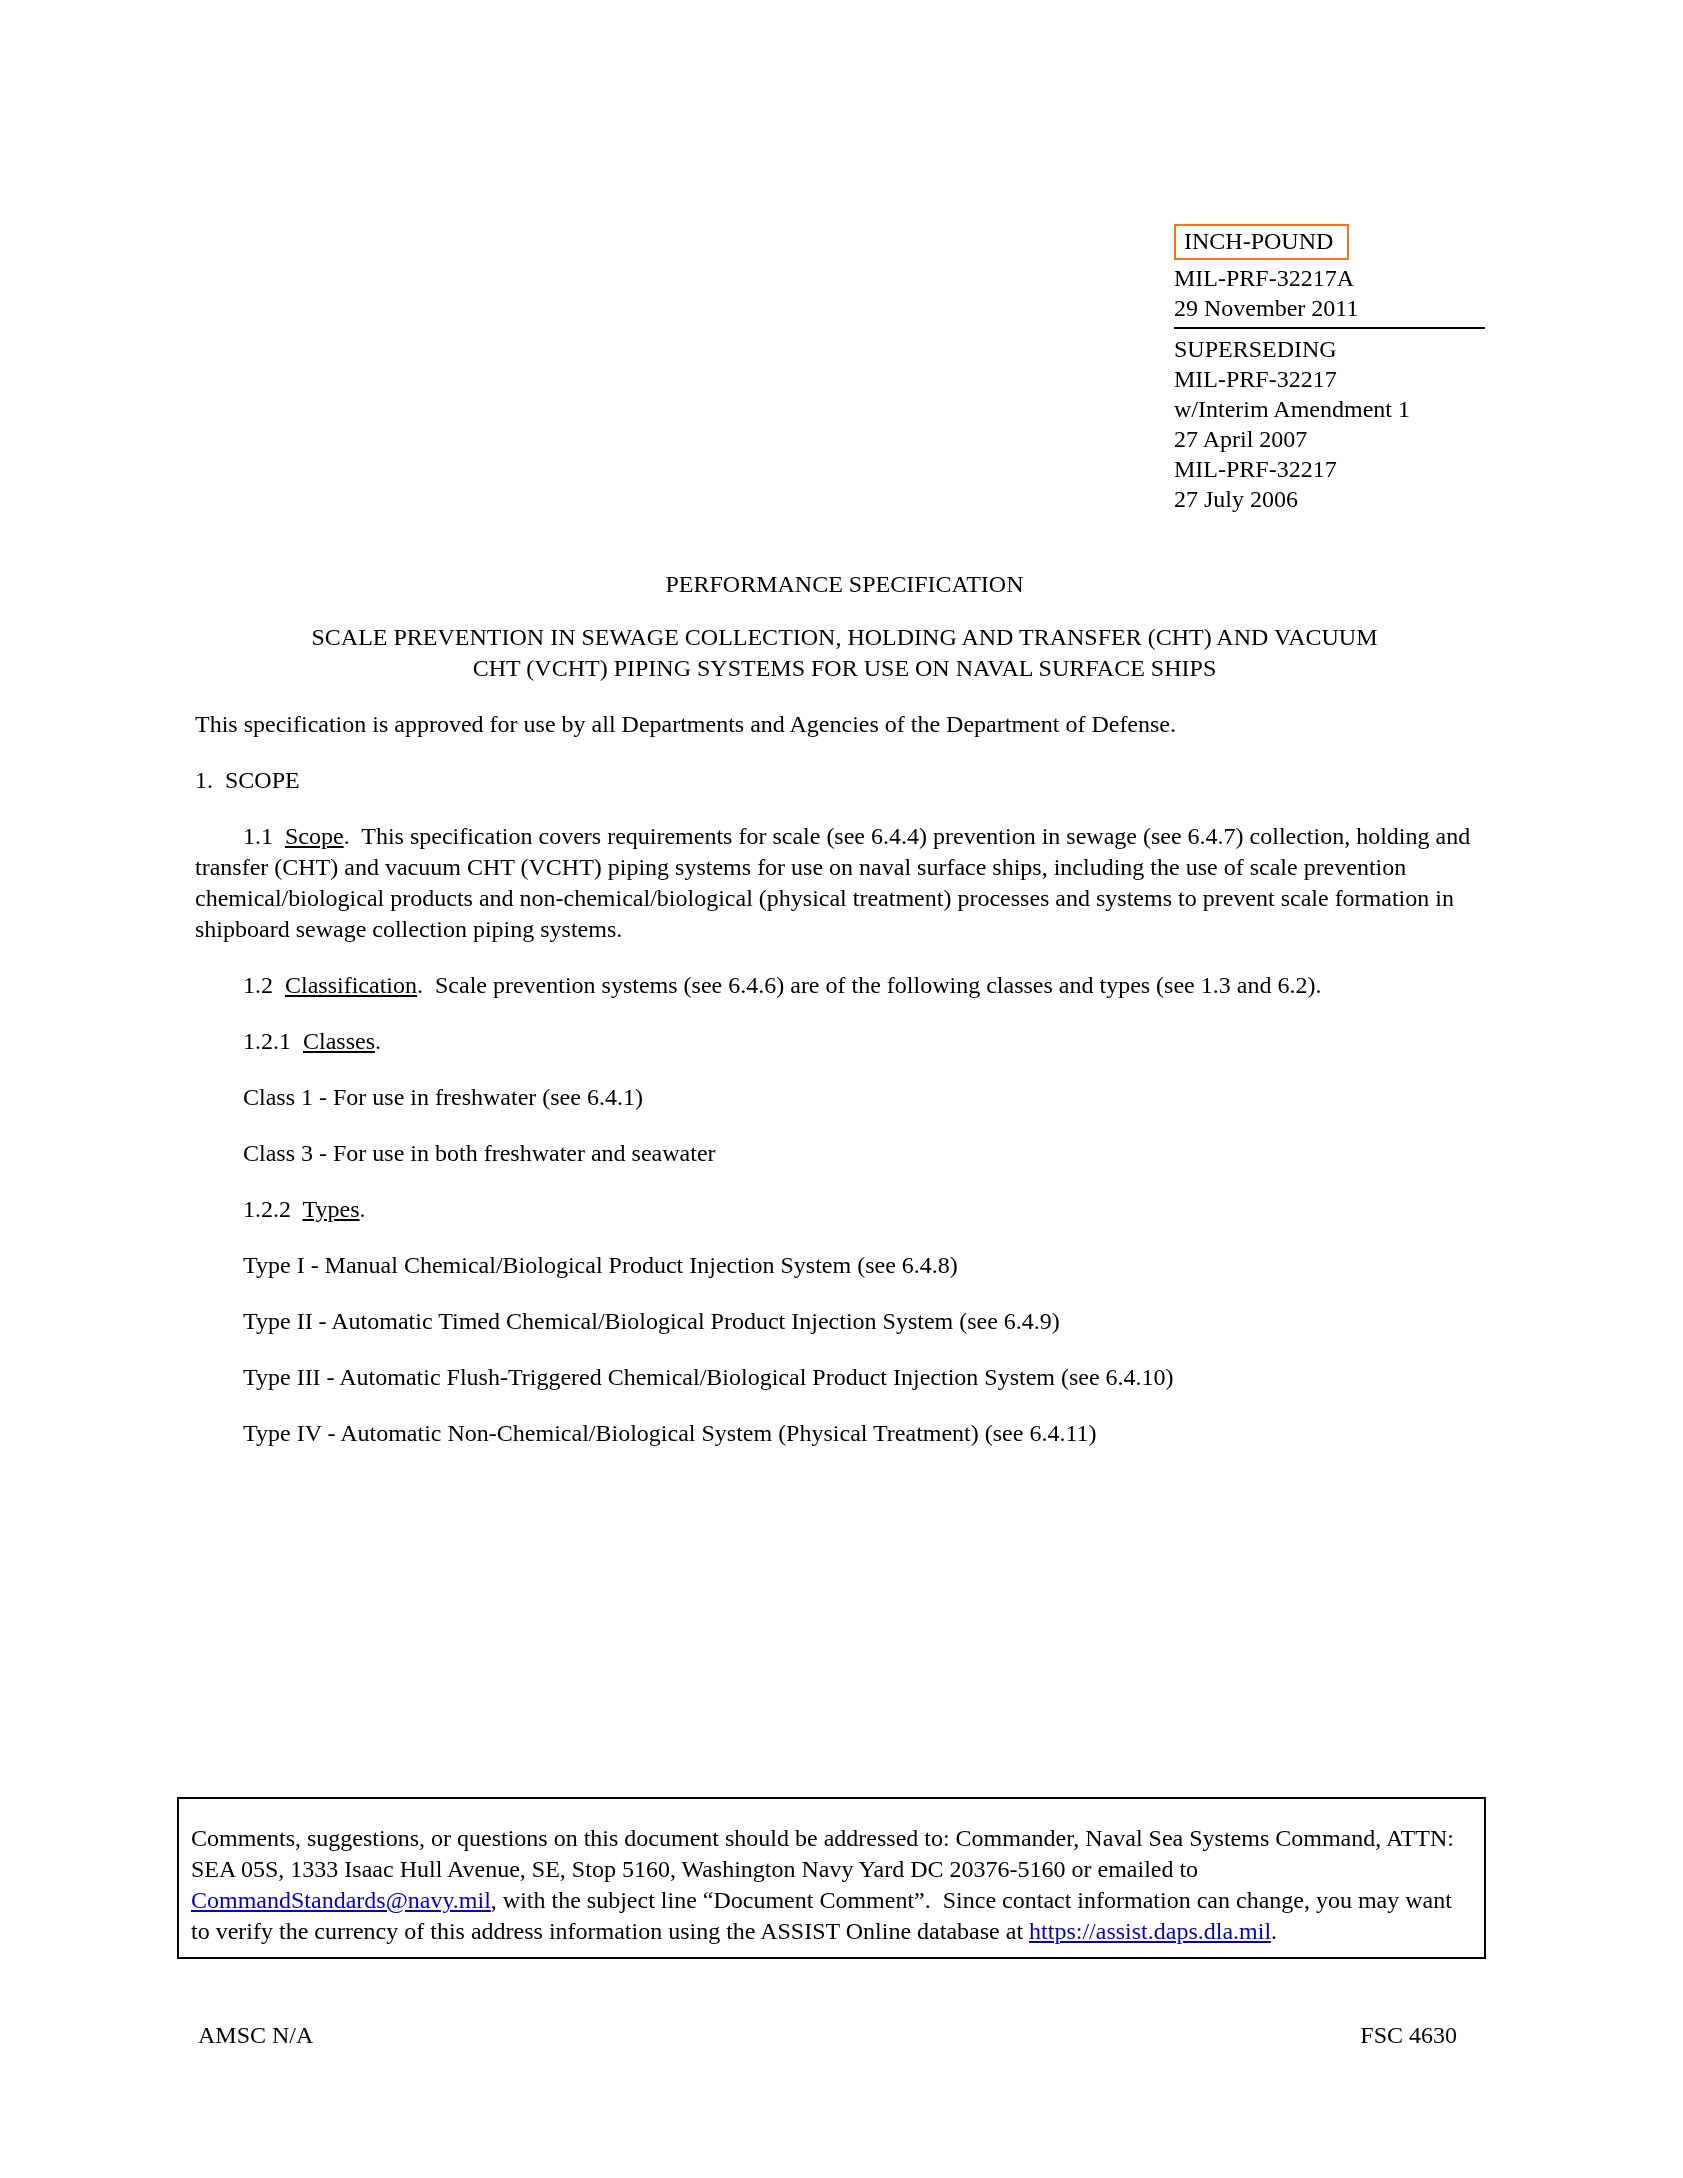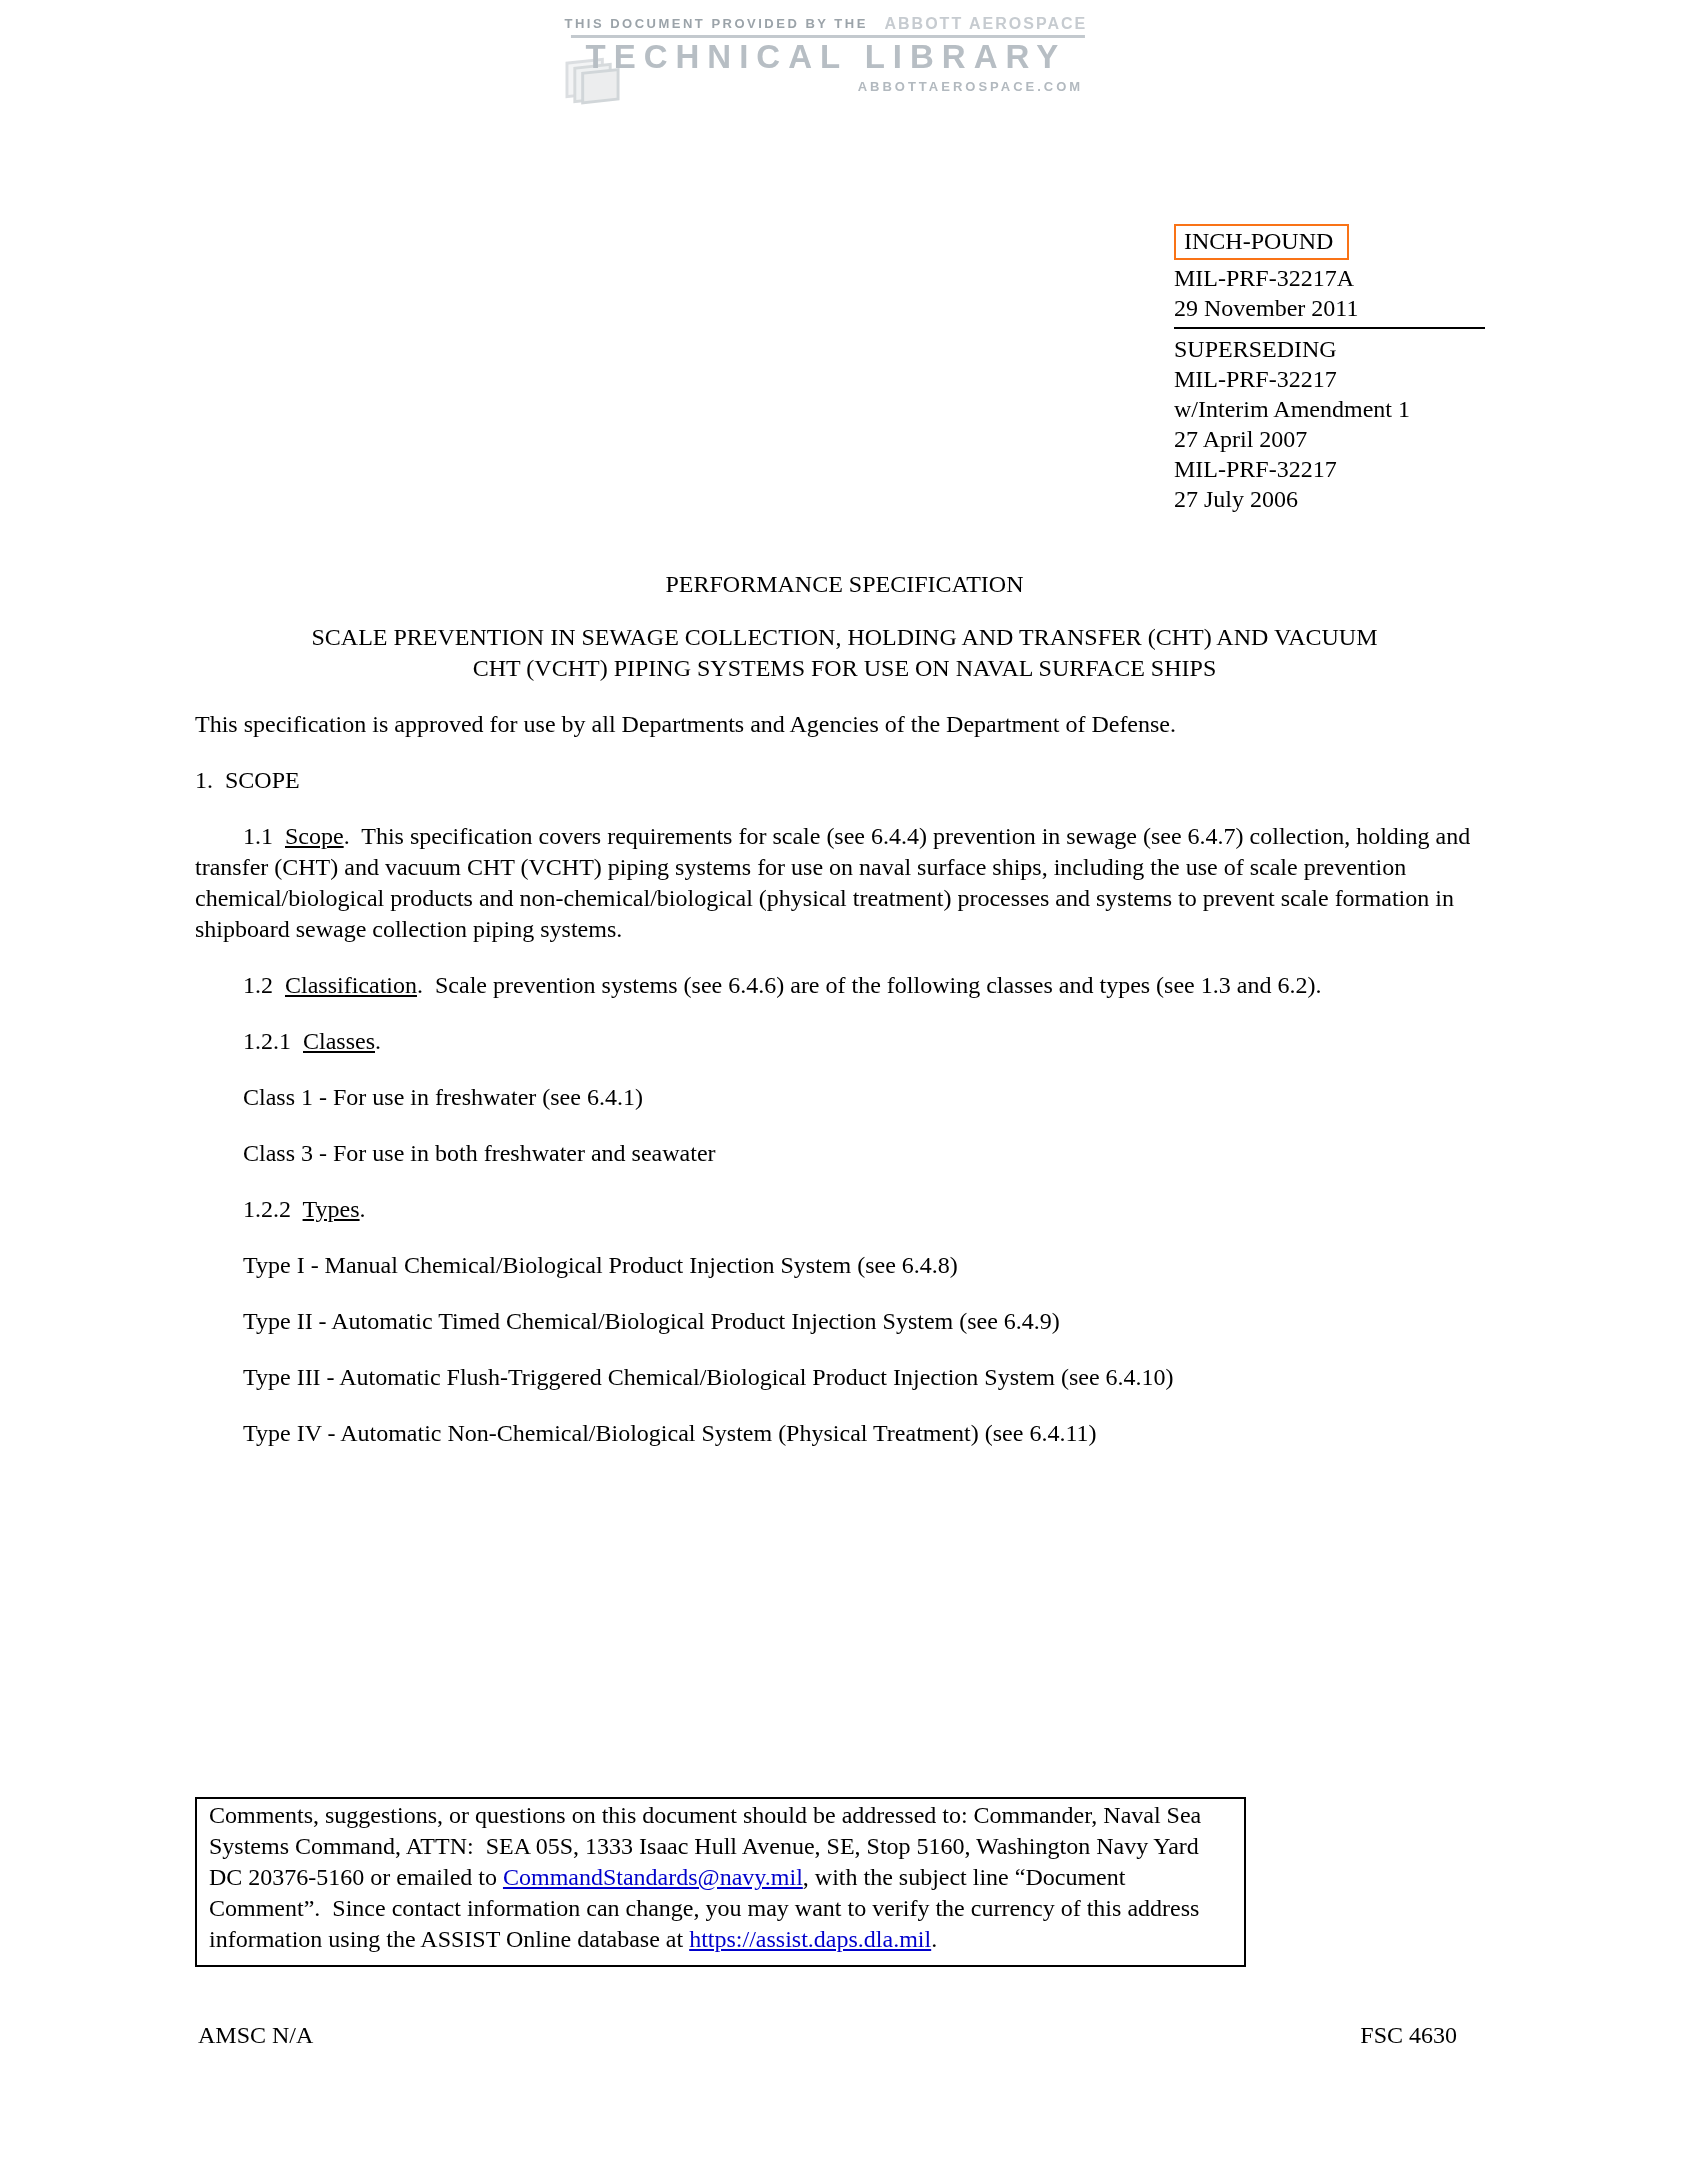--- a/index.html
+++ b/index.html
@@ -71,55 +71,40 @@
   }
   .centered { text-align:center; }
   .doc-type { margin:0; }
   .doc-title { margin-top:22px; }
   .para { margin:25px 0 0 0; text-indent:48px; white-space:pre-wrap; }
   .flush { text-indent:0; }
   .ul { text-decoration:underline; }
 
   
   .comment-box {
-    position:absolute; left:195px; top:1797px; width:1051px;
+    position:absolute; left:177px; top:1797px; width:1309px;
     box-sizing:border-box;
     border:2px solid #000;
-    padding:1px 14px 10px 12px;
+    padding:24px 14px 10px 12px;
     line-height:31px;
     white-space:pre-wrap;
   }
   a.doc-link { color:#0000cc; text-decoration:underline; cursor:pointer; }
 
   
   .footer {
     position:absolute; left:198px; right:226px; top:2022px;
     display:flex; justify-content:space-between;
   }
 </style>
 </head>
 <body>
 
 <div class="page">
 
-  <div class="logo">
-    <span class="logo-icon">
-      <svg width="71" height="57" viewBox="0 0 72 58" fill="none">
-        <rect x="6" y="14" width="36" height="34" stroke="#d8dbde" stroke-width="3" fill="#f2f3f4" transform="skewY(-6)"></rect>
-        <rect x="14" y="20" width="36" height="34" stroke="#d2d6d9" stroke-width="3" fill="#eef0f1" transform="skewY(-6)"></rect>
-        <rect x="22" y="26" width="36" height="30" stroke="#cdd2d5" stroke-width="3" fill="#eaeced" transform="skewY(-6)"></rect>
-      </svg>
-    </span>
-    <div class="logo-line1">
-      <span class="logo-provided">This Document Provided by the</span>
-      <span class="logo-brand">Abbott Aerospace</span>
-    </div>
-    <div class="logo-main">TECHNICAL LIBRARY</div>
-    <div class="logo-site">ABBOTTAEROSPACE.COM</div>
-  </div>
 
   <div class="doc-id">
     <div>
       <span class="inch-pound-box">INCH-POUND</span>
     </div>
     <div>MIL-PRF-32217A</div>
     <div>29 November 2011</div>
     <hr class="rule">
     <div>SUPERSEDING</div>
     <div>MIL-PRF-32217</div>

